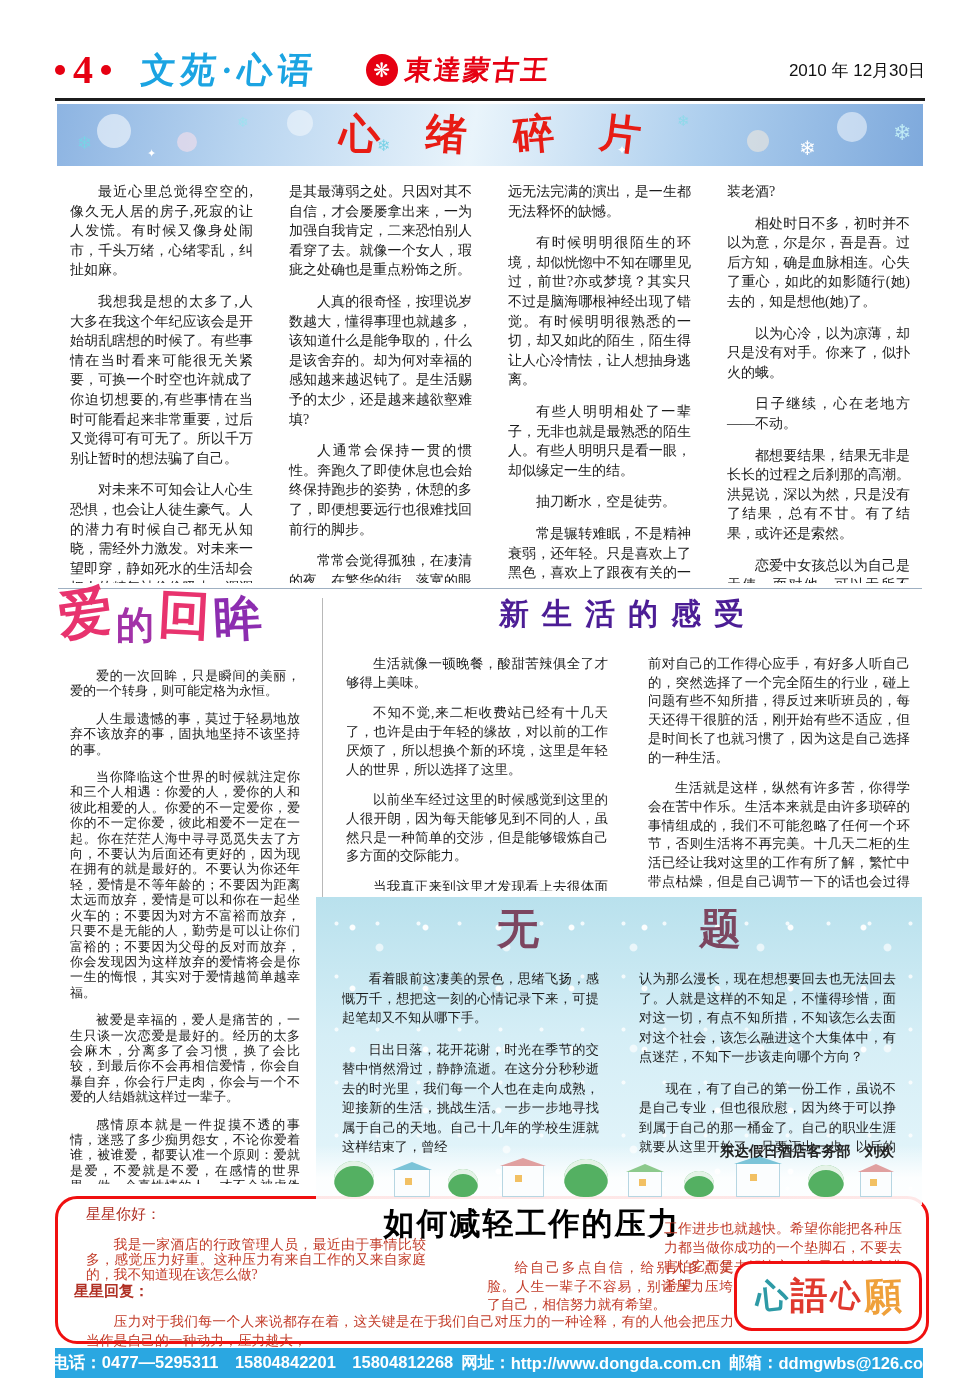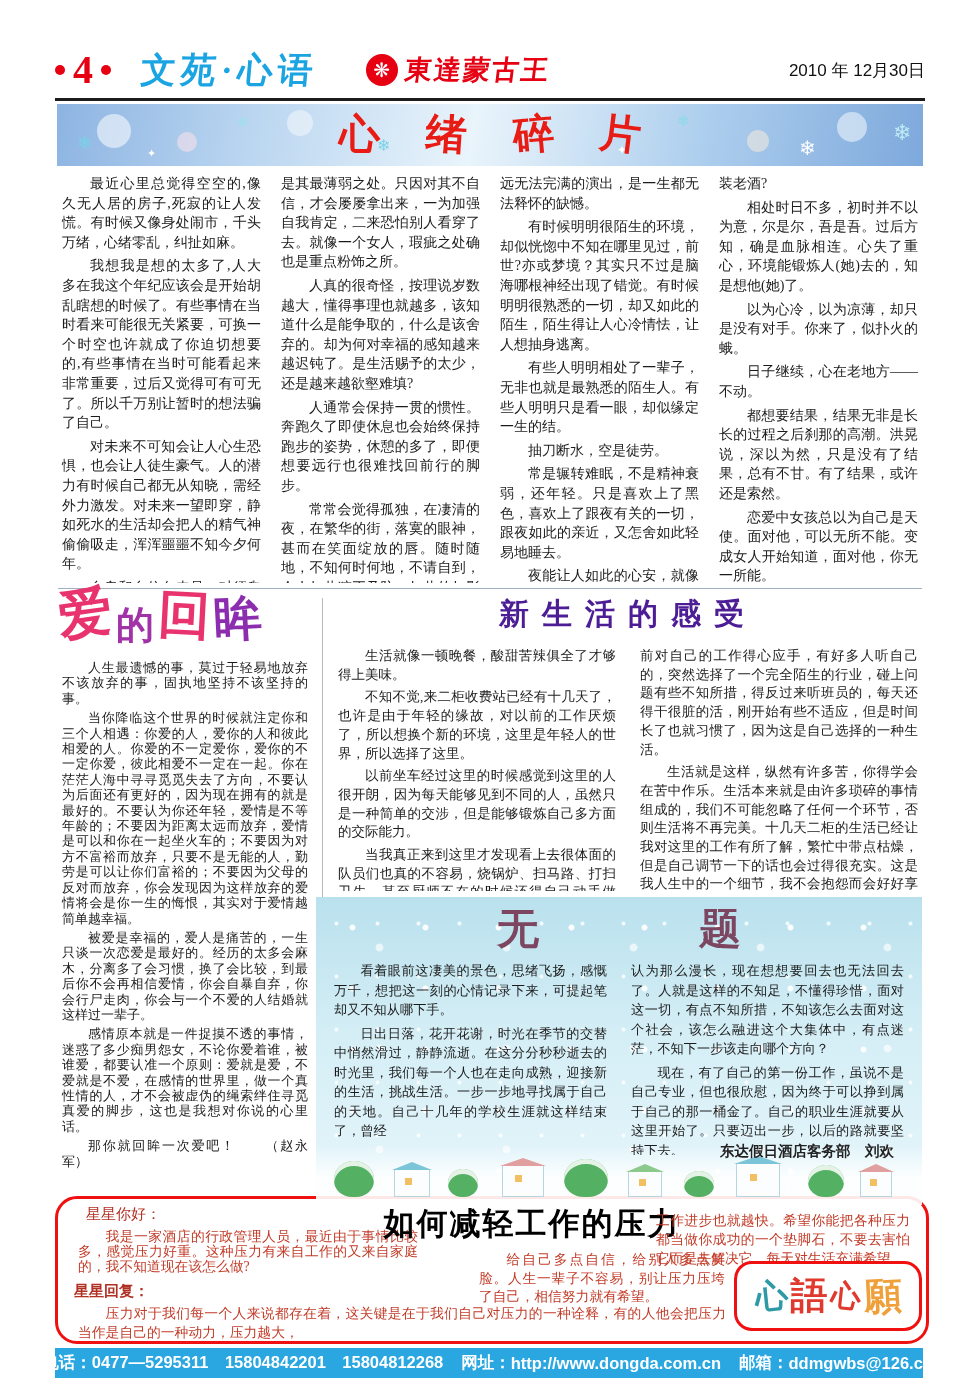--- a/index.html
+++ b/index.html
@@ -1,18 +1,18 @@
 <!DOCTYPE html>
 <html><head>
 <meta charset="utf-8">
 <style>
   html,body{margin:0;padding:0;background:#888;}
   .page{position:relative;width:980px;height:1384px;background:#ffffff;margin:0 auto;overflow:hidden;
         font-family:"Liberation Serif","DejaVu Serif",serif;color:#1b1b1b;}
-  p{margin:4px;text-indent:2em;}
+  p{margin:12px;text-indent:2em;}
   .cont > p:first-child{text-indent:0;}
 
   
   .header{position:absolute;left:55px;top:42px;width:870px;height:56px;border-bottom:3px solid #1c1c1c;
           display:flex;align-items:center;}
   .pagenum{display:flex;align-items:center;gap:8px;color:#e60012;}
   .pagenum .dot{width:10px;height:10px;border-radius:50%;background:#e60012;}
   .pagenum .num{font-size:40px;font-weight:700;line-height:1;}
   .section-title{color:#1ba4e2;font-size:35px;font-weight:800;margin-left:30px;letter-spacing:5px;
                  transform:skewX(-5deg);font-family:"Liberation Serif",serif;}
@@ -99,21 +99,21 @@
              gap:3px;font-weight:800;}
   .stamp .s0{color:#2e9aa6;font-size:33px;transform:rotate(-6deg);}
   .stamp .s1{color:#e0392e;font-size:37px;}
   .stamp .s2{color:#e0392e;font-size:30px;transform:rotate(6deg);}
   .stamp .s3{color:#efa03a;font-size:38px;transform:rotate(-3deg);}
 
   
   .footerbar{position:absolute;left:55px;top:1348px;width:868px;height:30px;background:#2aa7e1;
              display:flex;align-items:center;justify-content:center;font-family:"Liberation Sans",sans-serif;
              font-weight:700;font-size:16.5px;color:#ffffff;white-space:nowrap;}
-  .footerbar .lbl{margin-left:18px;}
+  .footerbar .lbl{margin-left:8px;}
   .footerbar .lbl:first-child{margin-left:12px;}
 </style>
 </head>
 <body>
 
 <div class="page">
 
   <div class="header">
     <div class="pagenum">
       <span class="dot"></span>
@@ -166,39 +166,40 @@
     <div class="col cont">
         <p>远无法完满的演出，是一生都无法释怀的缺憾。</p>
         <p>有时候明明很陌生的环境，却似恍惚中不知在哪里见过，前世?亦或梦境？其实只不过是脑海哪根神经出现了错觉。有时候明明很熟悉的一切，却又如此的陌生，陌生得让人心冷情怯，让人想抽身逃离。</p>
         <p>有些人明明相处了一辈子，无非也就是最熟悉的陌生人。有些人明明只是看一眼，却似缘定一生的结。</p>
         <p>抽刀断水，空是徒劳。</p>
         <p>常是辗转难眠，不是精神衰弱，还年轻。只是喜欢上了黑色，喜欢上了跟夜有关的一切，跟夜如此的亲近，又怎舍如此轻易地睡去。</p>
         <p>夜能让人如此的心安，就像小时候母亲的手，轻轻滑过，让我焦躁的情绪安定下来。</p>
       </div>
     <div class="col cont">
         <p>装老酒?</p>
-        <p>相处时日不多，初时并不以为意，尔是尔，吾是吾。过后方知，确是血脉相连。心失了重心，环境能锻炼人(她)去的，知是想他(她)了。</p>
+        <p>相处时日不多，初时并不以为意，尔是尔，吾是吾。过后方知，确是血脉相连。心失了重心，如此的如影随行(她)去的，知是想他(她)了。</p>
         <p>以为心冷，以为凉薄，却只是没有对手。你来了，似扑火的蛾。</p>
         <p>日子继续，心在老地方——不动。</p>
         <p>都想要结果，结果无非是长长的过程之后刹那的高潮。洪晃说，深以为然，只是没有了结果，总有不甘。有了结果，或许还是索然。</p>
         <p>恋爱中女孩总以为自己是天使。面对他，可以无所不能。变成女人开始知道，面对他，你无一所能。</p>
         <p>有泪，热了又冷，唇齿间缠绵。</p>
       </div>
   </div>
 
   <div class="hrule"></div>
 
   <div class="love">
     <div class="title">
       <span class="c0">爱</span>
       <span class="c1">的</span>
       <span class="c2">回</span>
       <span class="c3">眸</span>
     </div>
     <div class="body">
+        <p>爱的一次回眸，只是瞬间的美丽，爱的一个转身，则可能定格为永恒。</p>
         <p>人生最遗憾的事，莫过于轻易地放弃不该放弃的事，固执地坚持不该坚持的事。</p>
         <p>当你降临这个世界的时候就注定你和三个人相遇：你爱的人，爱你的人和彼此相爱的人。你爱的不一定爱你，爱你的不一定你爱，彼此相爱不一定在一起。你在茫茫人海中寻寻觅觅失去了方向，不要认为后面还有更好的，因为现在拥有的就是最好的。不要认为你还年轻，爱情是不等年龄的；不要因为距离太远而放弃，爱情是可以和你在一起坐火车的；不要因为对方不富裕而放弃，只要不是无能的人，勤劳是可以让你们富裕的；不要因为父母的反对而放弃，你会发现因为这样放弃的爱情将会是你一生的悔恨，其实对于爱情越简单越幸福。</p>
         <p>被爱是幸福的，爱人是痛苦的，一生只谈一次恋爱是最好的。经历的太多会麻木，分离多了会习惯，换了会比较，到最后你不会再相信爱情，你会自暴自弃，你会行尸走肉，你会与一个不爱的人结婚就这样过一辈子。</p>
         <p>感情原本就是一件捉摸不透的事情，迷惑了多少痴男怨女，不论你爱着谁，被谁爱，都要认准一个原则：爱就是爱，不爱就是不爱，在感情的世界里，做一个真性情的人，才不会被虚伪的绳索绊住寻觅真爱的脚步，这也是我想对你说的心里话。</p>
         <p>那你就回眸一次爱吧！　　（赵永军）</p>
       </div>
   </div>
 
   <div class="vrule"></div>
 

